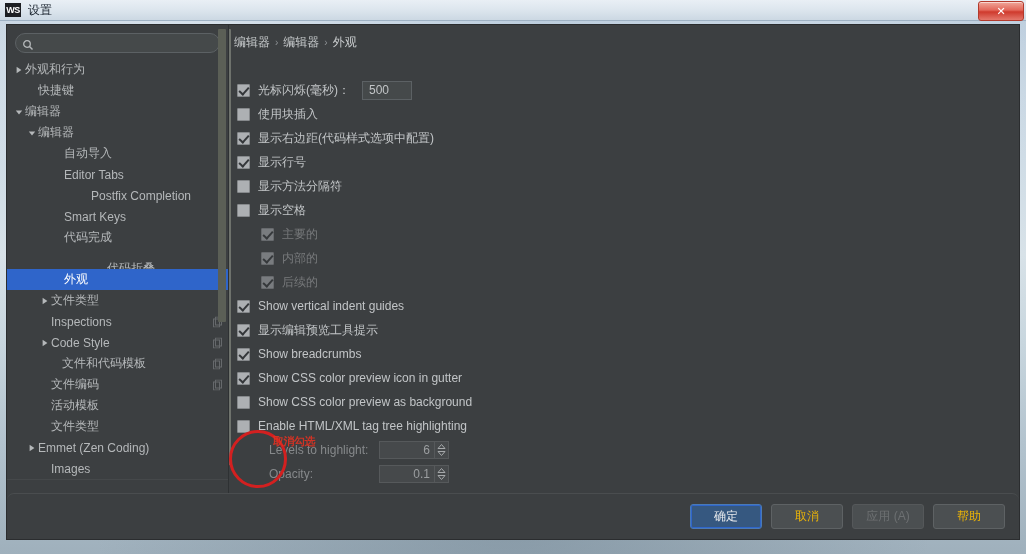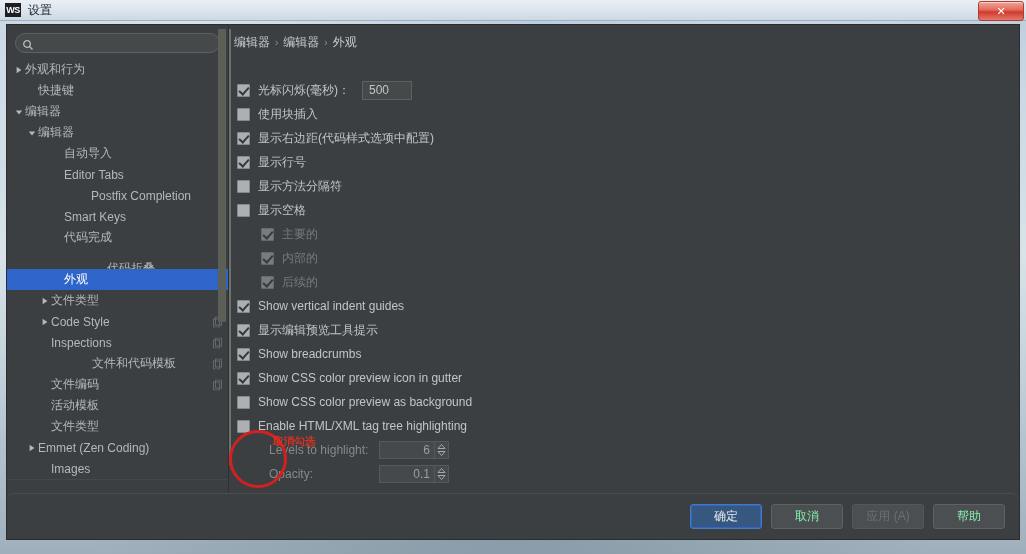--- a/index.html
+++ b/index.html
@@ -179,21 +179,21 @@
 
   
   .footer{
     height:46px;background:#3c3f41;border-top:1px solid #4a4d4f;
     display:flex;align-items:center;justify-content:flex-end;
     padding-right:14px;gap:9px;box-sizing:border-box;border-radius:7px;
   }
   .btn{
     min-width:72px;height:25px;padding:0 12px;
     background:#4b4f51;border:1px solid #5e6264;border-radius:3px;
-    color:#86efac;font-size:12px;font-family:"Liberation Sans",sans-serif;
+    color:#eab308;font-size:12px;font-family:"Liberation Sans",sans-serif;
     display:flex;align-items:center;justify-content:center;cursor:pointer;
     box-sizing:border-box;
   }
   .btn.primary{
     background:#365880;border-color:#4a7ab5;color:#e8eaec;
     box-shadow:0 0 0 1px #2f65ca inset;
   }
   .btn.disabled{color:#6d7072;border-color:#55585a;cursor:default;}
 </style>
 </head>
@@ -283,40 +283,40 @@
           </div>
           <div class="tree-row" style="padding-left: 32px;">
             <span class="tw">
               <svg viewBox="0 0 10 10" width="8" height="8">
                 <polygon points="2,1 8,5 2,9" fill="#b5b8ba"></polygon>
               </svg>
             </span>
             <span class="tree-label">文件类型</span>
           </div>
           <div class="tree-row" style="padding-left: 32px;">
+            <span class="tw"></span>
+            <span class="tree-label">Inspections</span>
+            <span class="row-ico"><svg viewBox="0 0 9 11" width="9" height="11">
+                <rect x="0.5" y="2.5" width="6" height="8" fill="none" stroke="#9a9da0"></rect>
+                <rect x="2.5" y="0.5" width="6" height="8" fill="none" stroke="#9a9da0"></rect>
+              </svg></span>
+          </div>
+          <div class="tree-row" style="padding-left: 32px;">
             <span class="tw">
               <svg viewBox="0 0 10 10" width="8" height="8">
                 <polygon points="2,1 8,5 2,9" fill="#b5b8ba"></polygon>
               </svg>
             </span>
             <span class="tree-label">Code Style</span>
             <span class="row-ico"><svg viewBox="0 0 9 11" width="9" height="11">
                 <rect x="0.5" y="2.5" width="6" height="8" fill="none" stroke="#9a9da0"></rect>
                 <rect x="2.5" y="0.5" width="6" height="8" fill="none" stroke="#9a9da0"></rect>
               </svg></span>
           </div>
-          <div class="tree-row" style="padding-left: 32px;">
-            <span class="tw"></span>
-            <span class="tree-label">Inspections</span>
-            <span class="row-ico"><svg viewBox="0 0 9 11" width="9" height="11">
-                <rect x="0.5" y="2.5" width="6" height="8" fill="none" stroke="#9a9da0"></rect>
-                <rect x="2.5" y="0.5" width="6" height="8" fill="none" stroke="#9a9da0"></rect>
-              </svg></span>
-          </div>
-          <div class="tree-row" style="padding-left: 32px; gap: 41px;">
+          <div class="tree-row" style="padding-left: 43px;">
             <span class="tw"></span>
             <span class="tree-label">文件和代码模板</span>
             <span class="row-ico"><svg viewBox="0 0 9 11" width="9" height="11">
                 <rect x="0.5" y="2.5" width="6" height="8" fill="none" stroke="#9a9da0"></rect>
                 <rect x="2.5" y="0.5" width="6" height="8" fill="none" stroke="#9a9da0"></rect>
               </svg></span>
           </div>
           <div class="tree-row" style="padding-left: 32px;">
             <span class="tw"></span>
             <span class="tree-label">文件编码</span>

